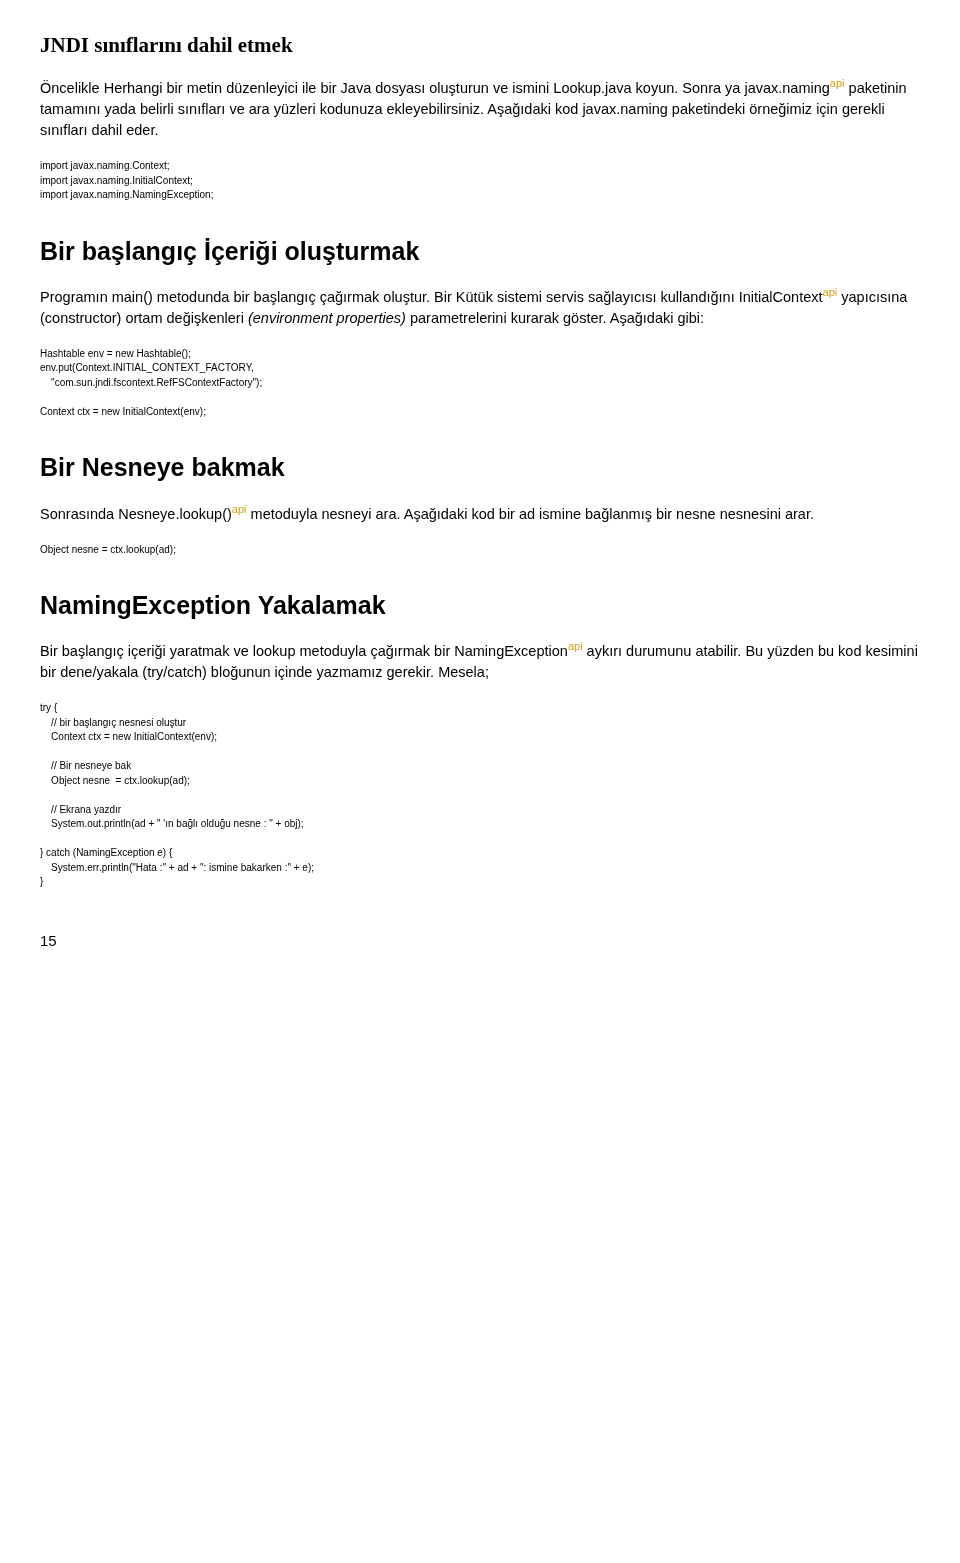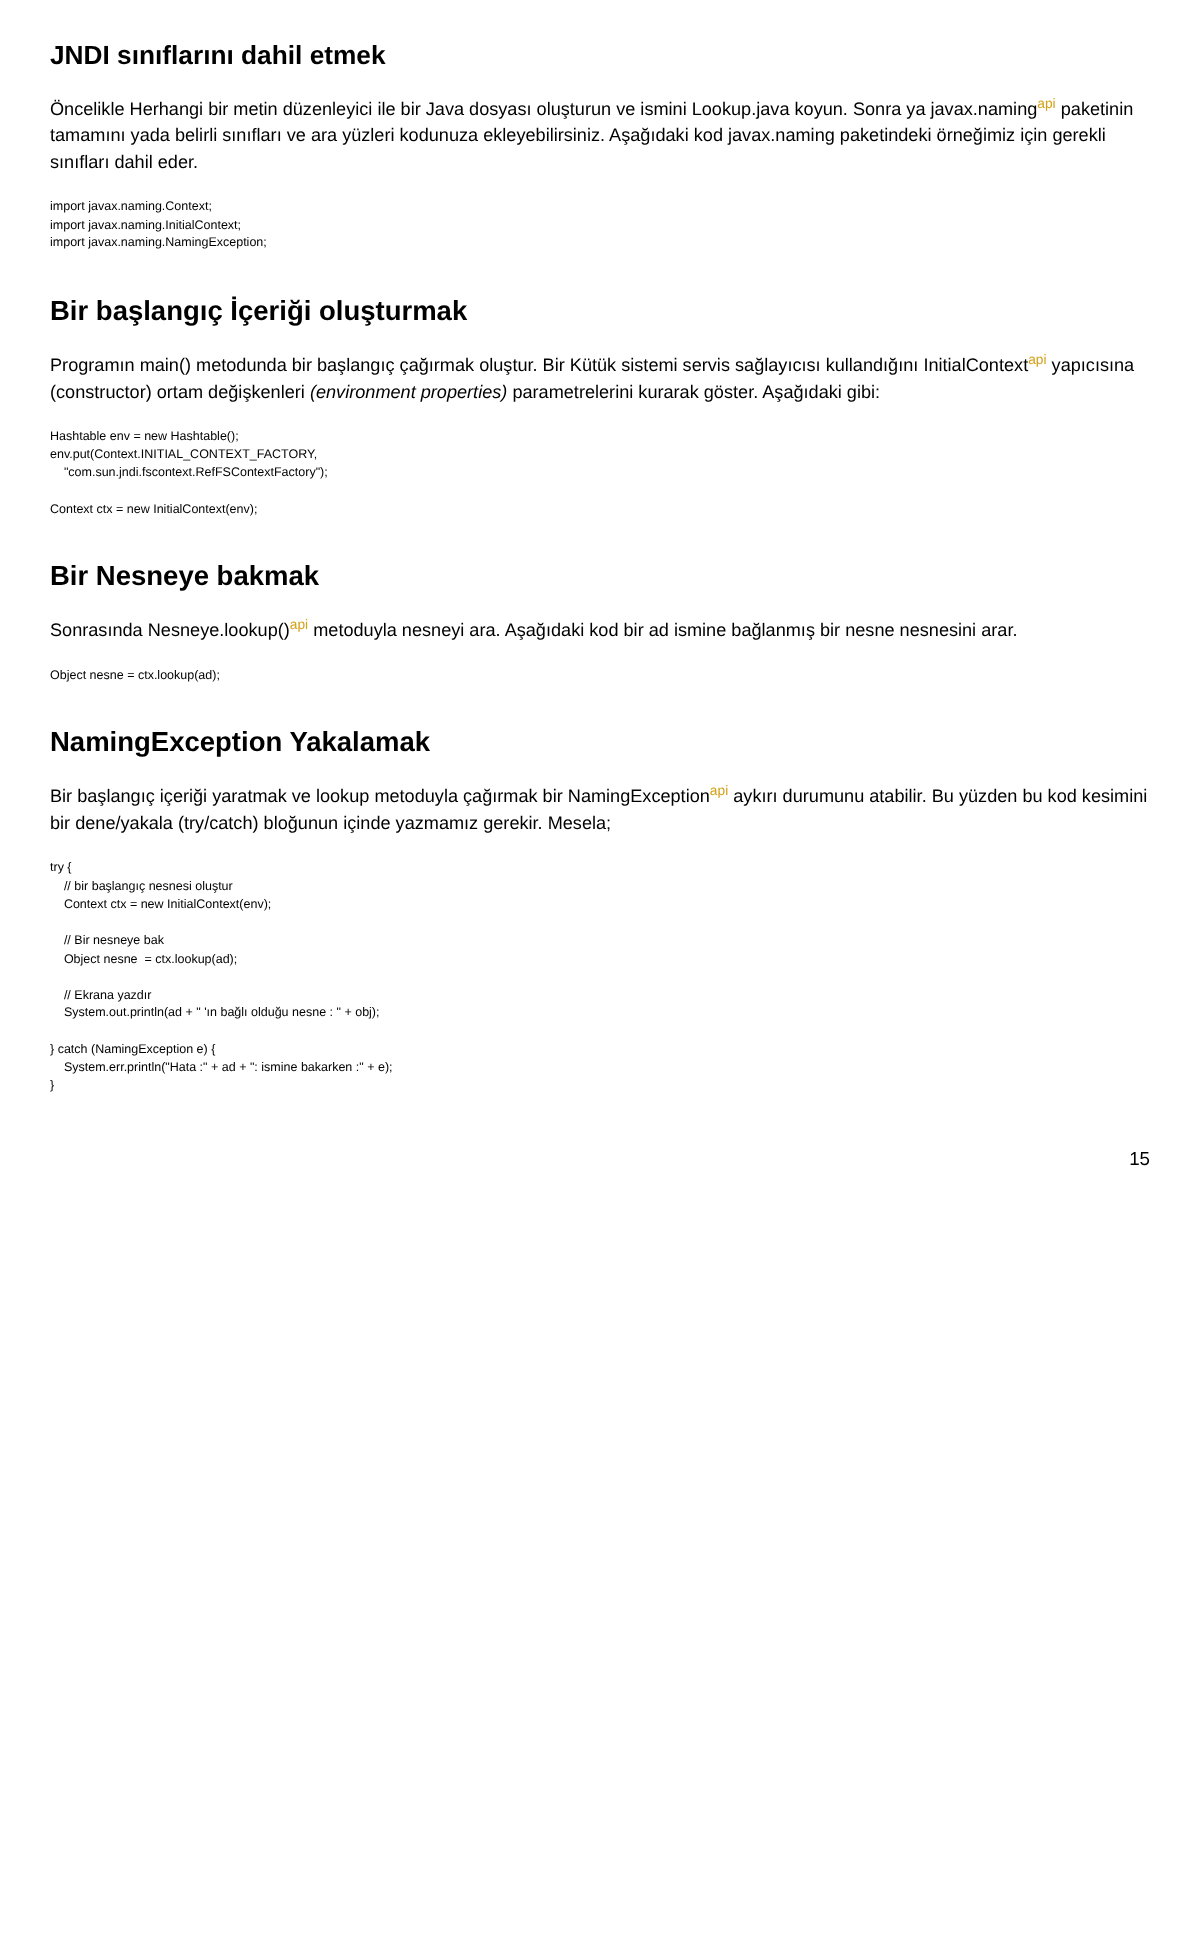--- a/index.html
+++ b/index.html
@@ -6,29 +6,29 @@
       font-family: Verdana, Arial, sans-serif;
       max-width: 880px;
       margin: 0 auto;
       padding: 30px 40px;
       font-size: 14.5px;
       line-height: 1.45;
       color: #000;
       background: #fff;
     }
     h1 {
-      font-family: Liberation Sans, sans-serif;
+      font-family: Liberation Serif, serif;
       font-size: 21px;
       font-weight: bold;
       margin-top: 0;
       margin-bottom: 16px;
     }
     h2 {
       font-family: Arial, sans-serif;
-      font-size: 22px;
+      font-size: 25px;
       font-weight: bold;
       margin-top: 30px;
       margin-bottom: 16px;
     }
     p {
       margin-top: 0;
       margin-bottom: 18px;
     }
     .api {
       color: #d4a017;
@@ -40,21 +40,21 @@
       font-family: Liberation Sans, sans-serif;
       font-size: 10px;
       line-height: 1.45;
       white-space: pre;
       margin-top: 0;
       margin-bottom: 18px;
     }
     em.italic {
     }
     .page-number {
-      text-align: right;
+      text-align: left;
       margin-top: 40px;
       font-size: 15px;
     }
   </style>
 </head>
 <body>
 
 <h1>JNDI sınıflarını dahil etmek</h1>
 
 <p><span>Öncelikle Herhangi bir metin düzenleyici ile bir Java dosyası oluşturun ve ismini Lookup.java koyun. Sonra ya javax.naming</span><span class="api">api</span><span> paketinin tamamını yada belirli sınıfları ve ara yüzleri kodunuza ekleyebilirsiniz. Aşağıdaki kod javax.naming paketindeki örneğimiz için gerekli sınıfları dahil eder.</span></p>

